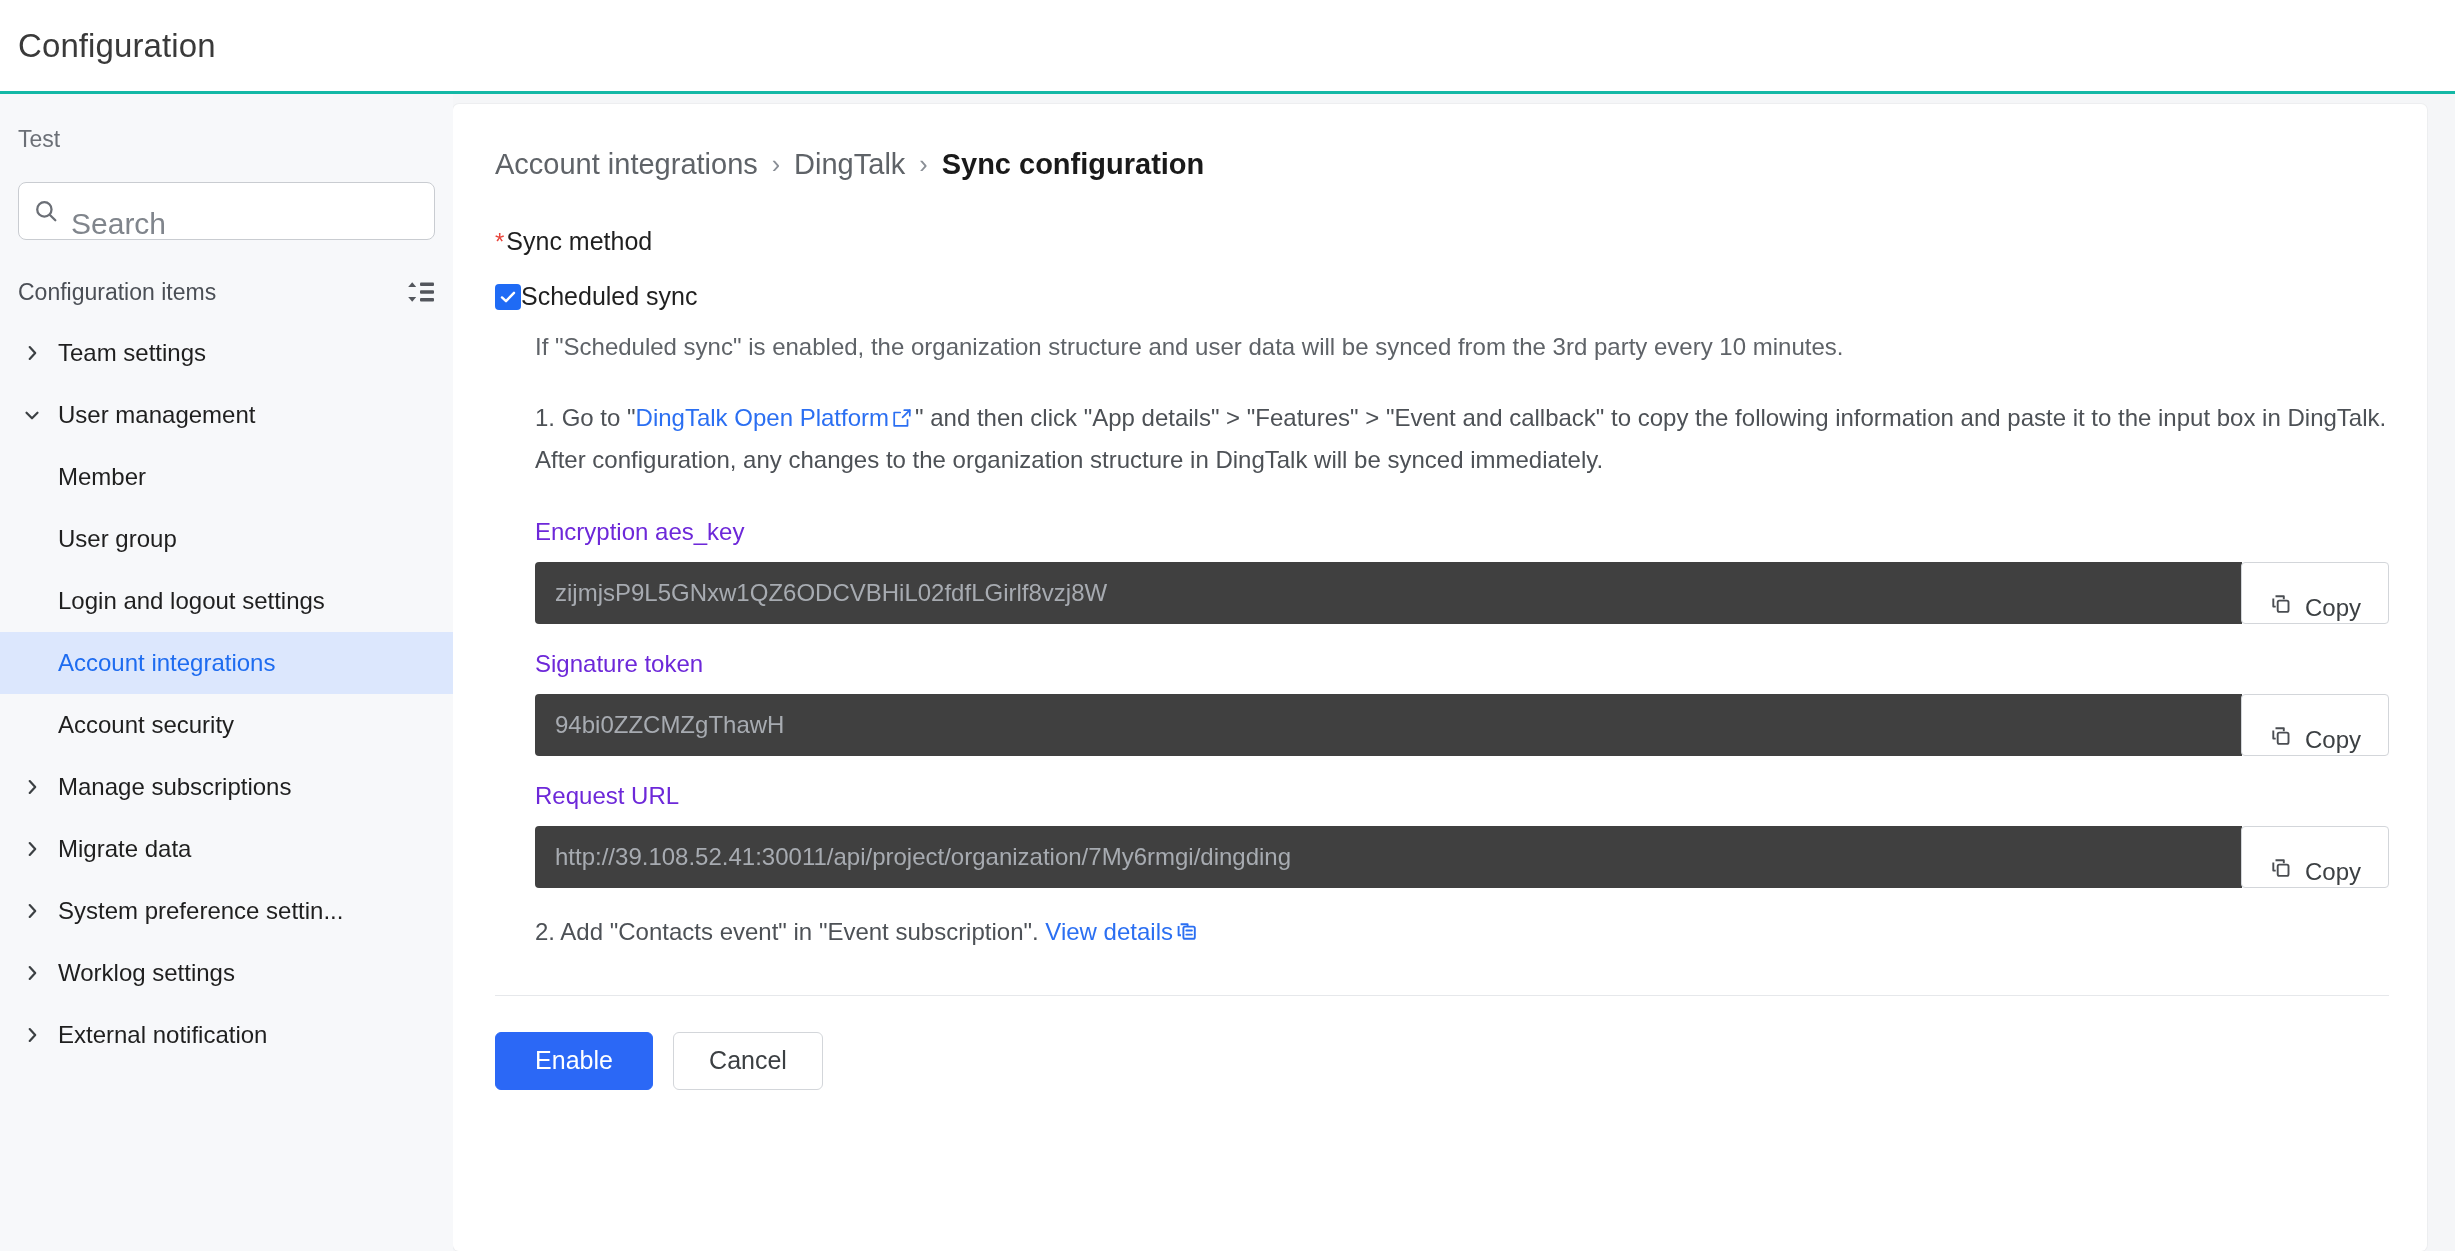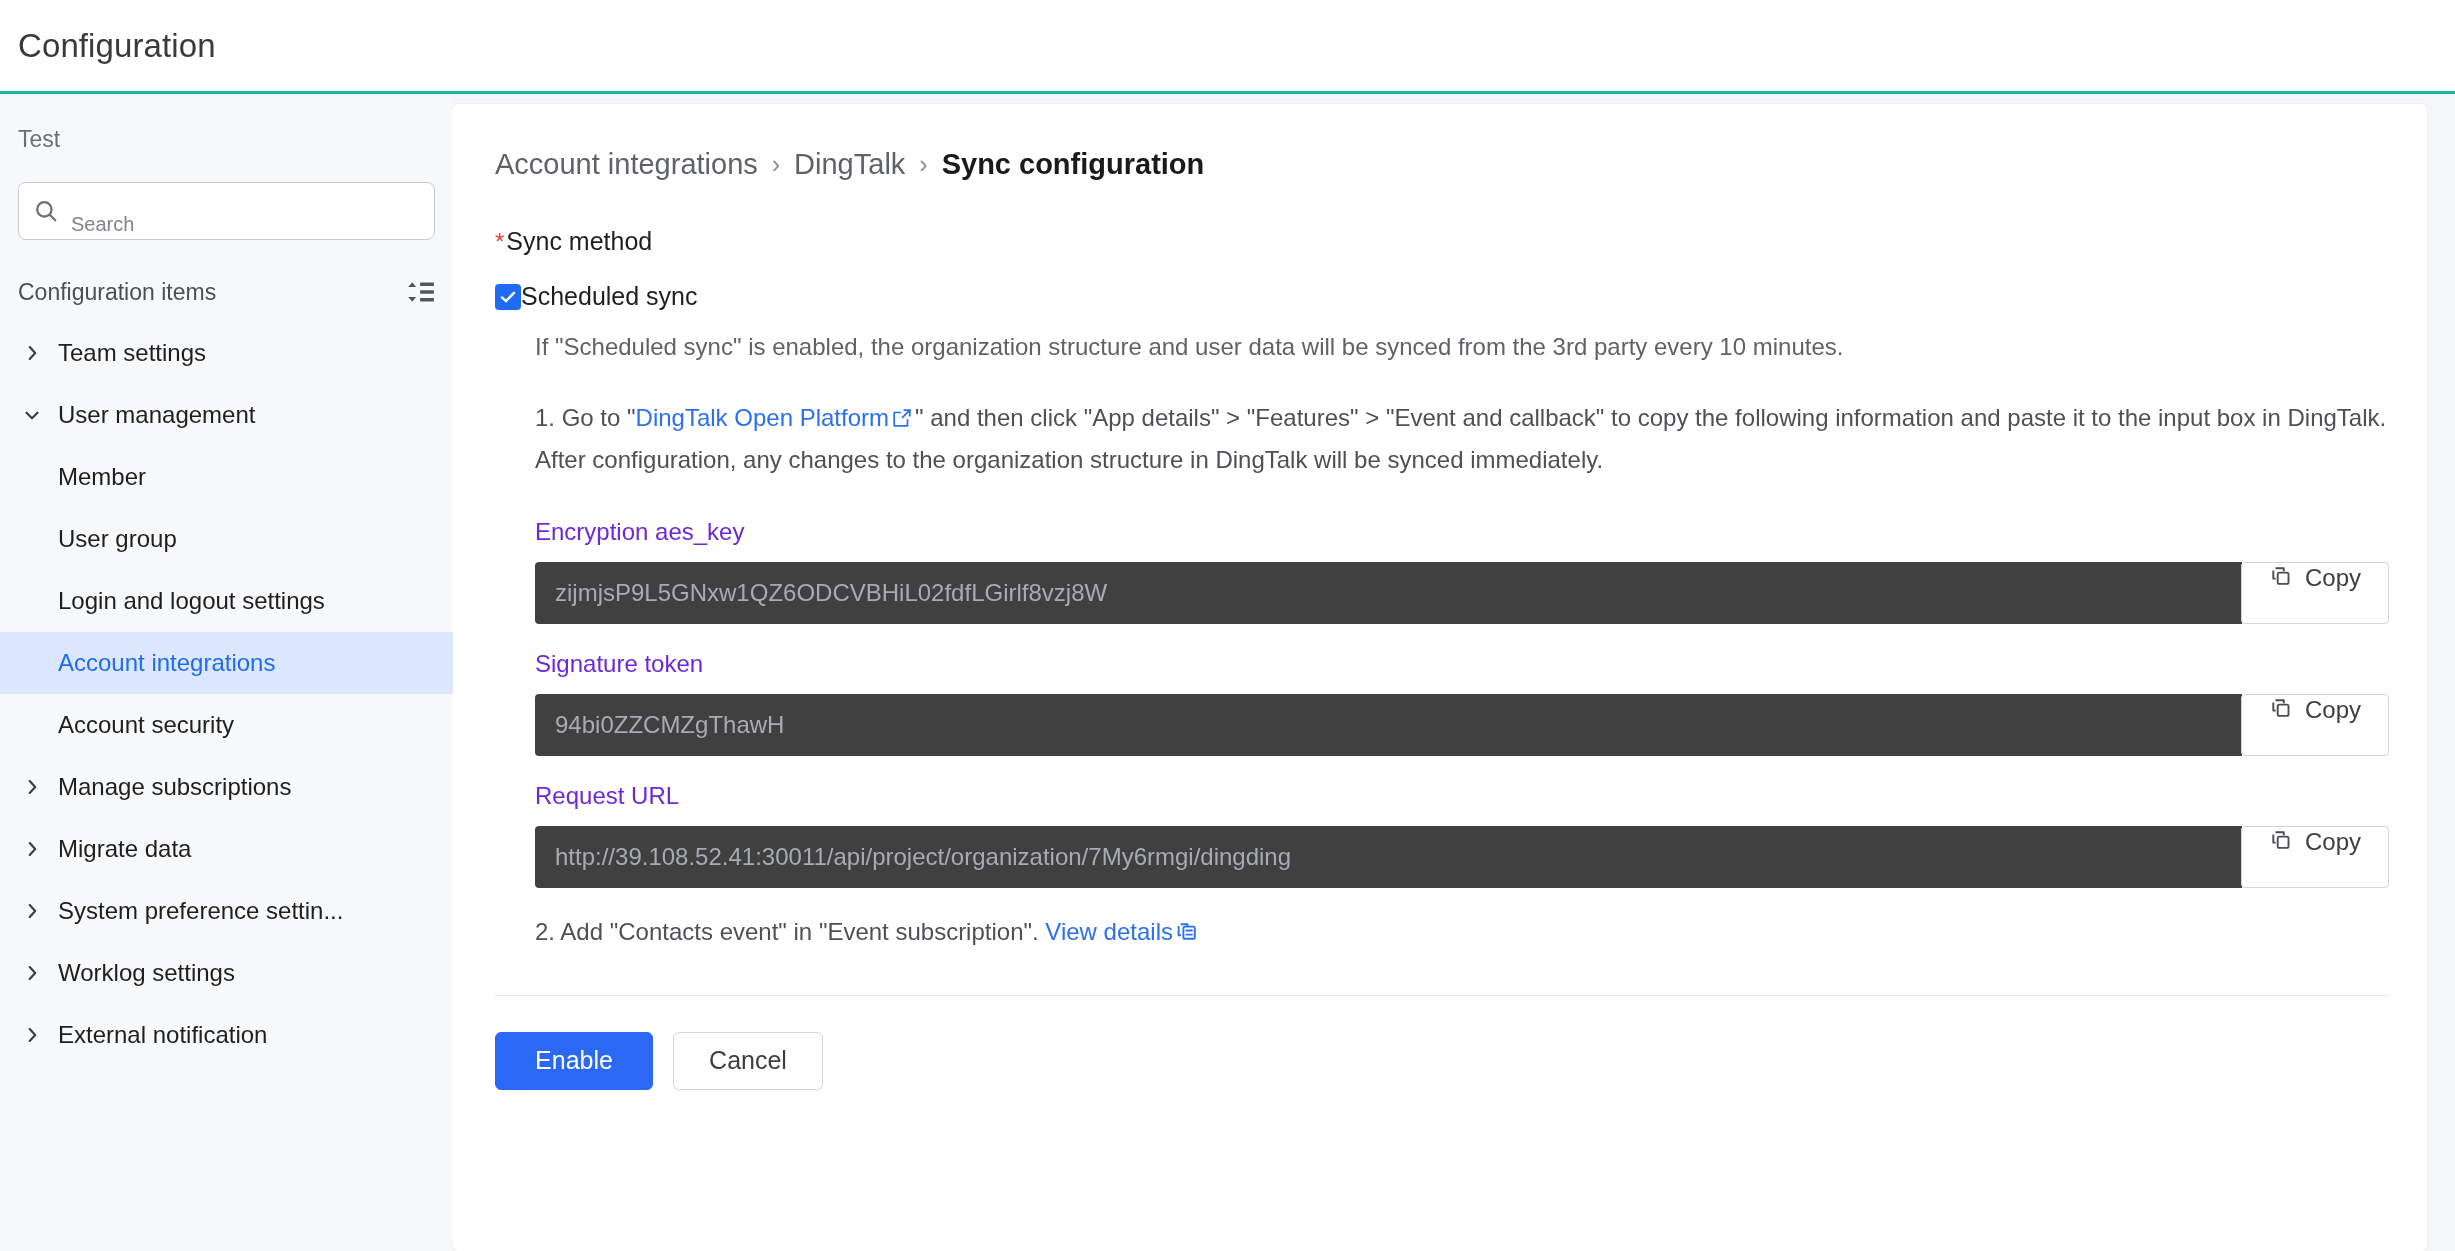--- a/index.html
+++ b/index.html
@@ -59,21 +59,21 @@
     display: flex;
     align-items: center;
     padding: 0 14px;
     gap: 12px;
   }
   .search-box .sicon { flex: 0 0 auto; display: flex; }
   .search-input {
     border: none;
     outline: none;
     background: transparent;
-    font-size: 20px;
+    font-size: 30px;
     color: #7f1d1d;
     font-family: "Liberation Sans", sans-serif;
     width: 100%;
     padding: 0;
     margin-top: 26px;
   }
   .search-input::placeholder { color: #80858c; }
 
   .cfg-items-head {
     display: flex;
@@ -206,21 +206,21 @@
     min-width: 0;
   }
   .ro-input::placeholder { color: #a7abb1; }
   .copy-btn {
     width: 148px;
     min-width: 148px;
     background: #ffffff;
     border: 1px solid #d3d6da;
     border-radius: 4px;
     display: flex;
-    align-items: flex-start;
+    align-items: flex-end;
     justify-content: center;
     gap: 12px;
     font-size: 24px;
     color: #3c4043;
     cursor: pointer;
     font-family: "Liberation Sans", sans-serif;
     margin-left: -1px;
   }
 
   .step2 {

